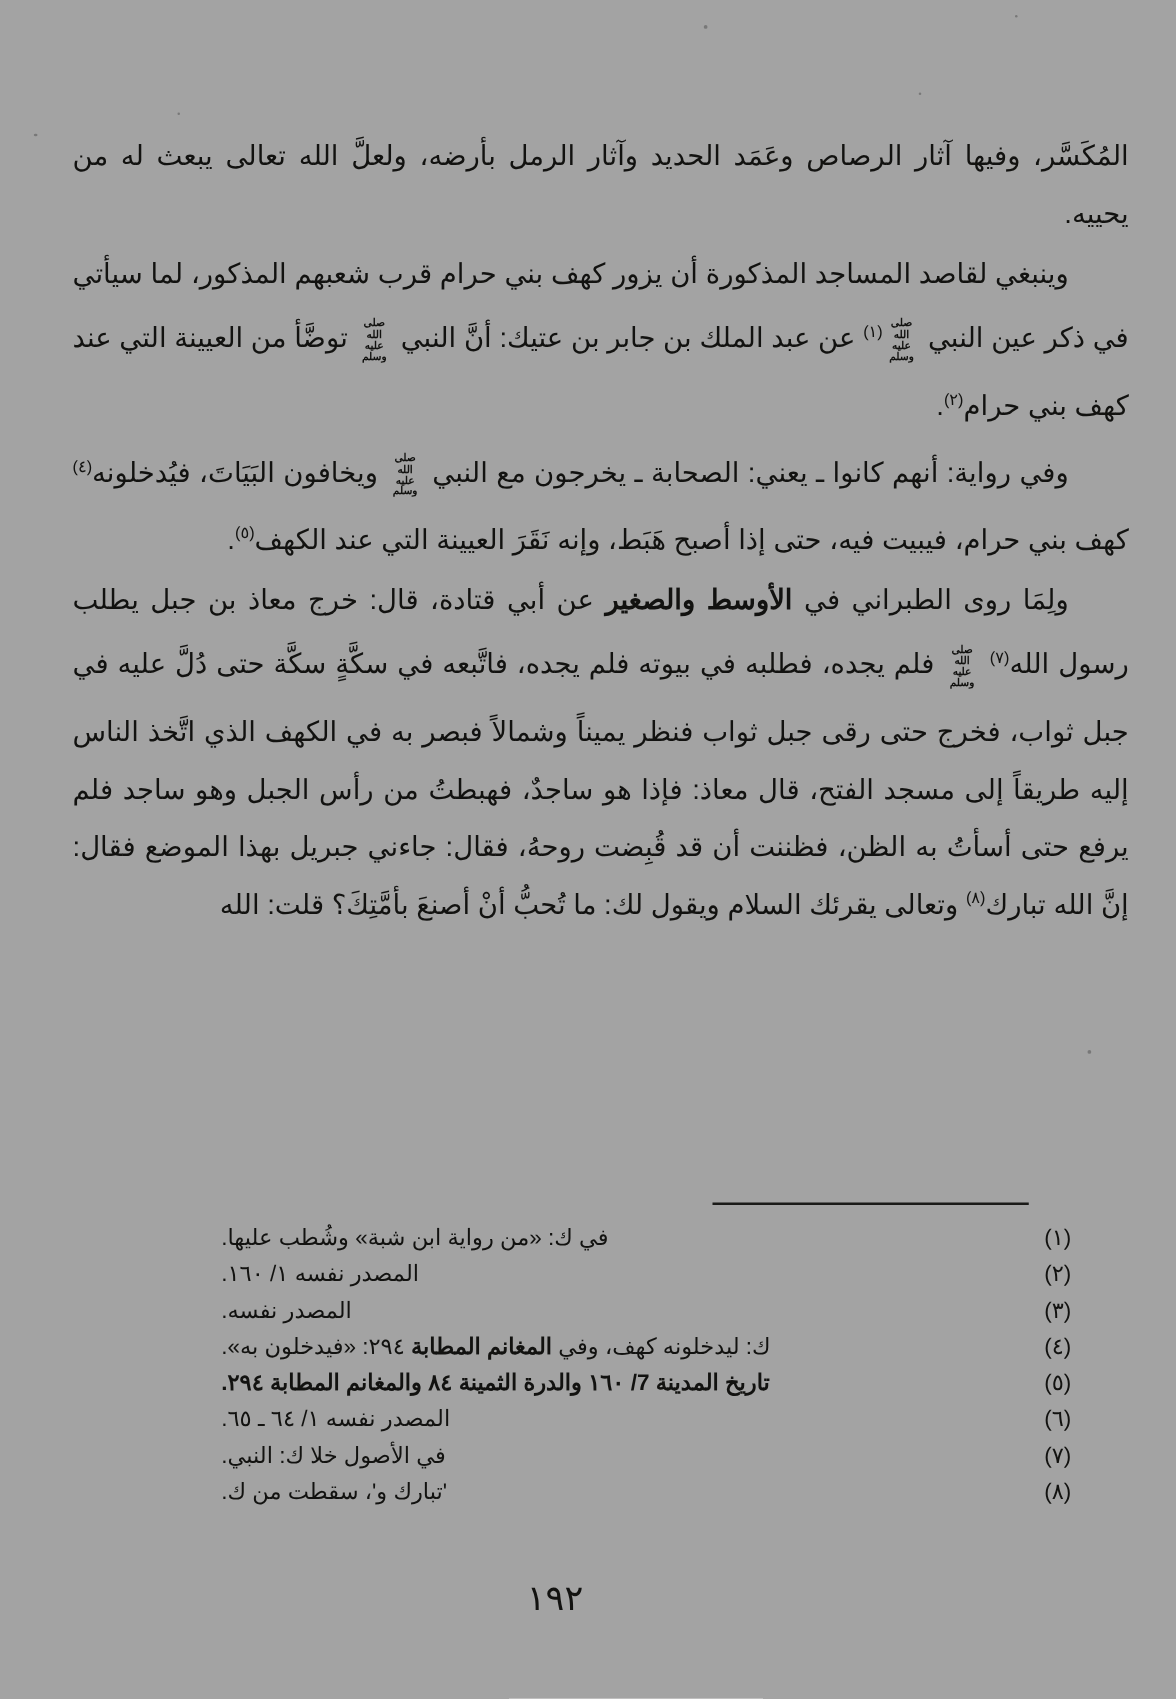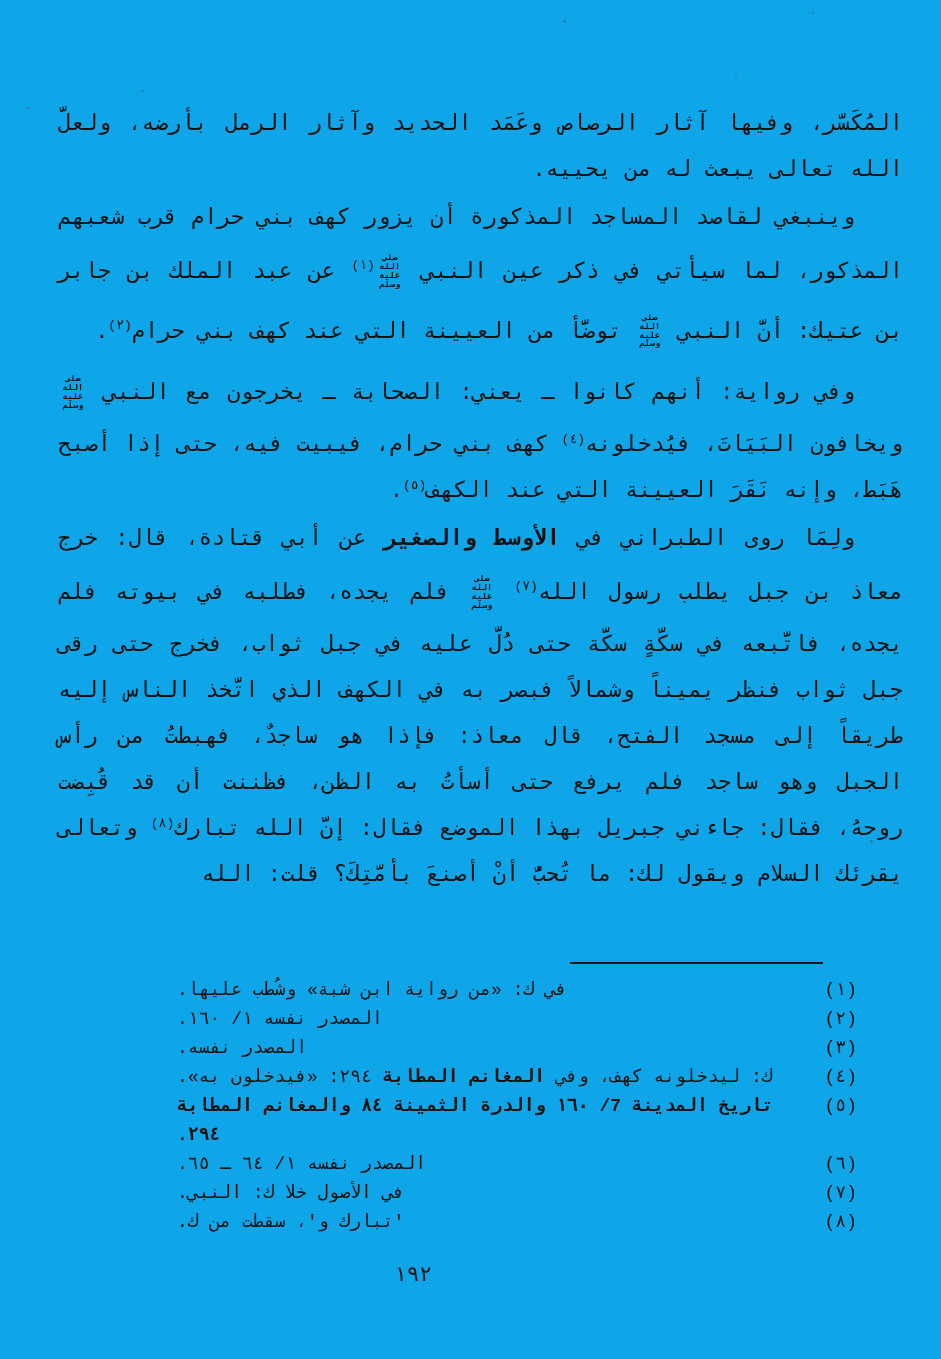--- a/index.html
+++ b/index.html
@@ -1,21 +1,21 @@
 <!DOCTYPE html>
 <html lang="ar" dir="rtl"><head>
 <meta charset="utf-8">
 <style>
   html,body{margin:0;padding:0;background:#e8e8e8;}
   .page{
     position:relative;
     width:941px;height:1359px;
-    background:#0ea5e9;
+    background:#a3a3a3;
     overflow:hidden;
-    font-family:Liberation Mono, monospace;
+    font-family:Liberation Sans, sans-serif;
     color:#121210;
     direction:rtl;
   }
   .main-text{
     position:absolute;
     top:100px;right:38px;
     width:845px;
     font-size:22px;
     line-height:46px;
     text-align:justify;
@@ -57,22 +57,22 @@
   .fn-marker{
     flex:0 0 38px;
     text-align:right;
     white-space:nowrap;
   }
   .fn-text{flex:1;text-align:left;}
   .page-number{
     position:absolute;
     top:1262px;left:394px;
     width:100px;
-    text-align:left;
-    font-size:21px;
+    text-align:center;
+    font-size:28px;
     letter-spacing:2px;
   }
   .speck{position:absolute;background:#555;border-radius:50%;opacity:.55;}
 </style>
 </head>
 <body>
 
 <div class="page">
 
   <div class="main-text">

